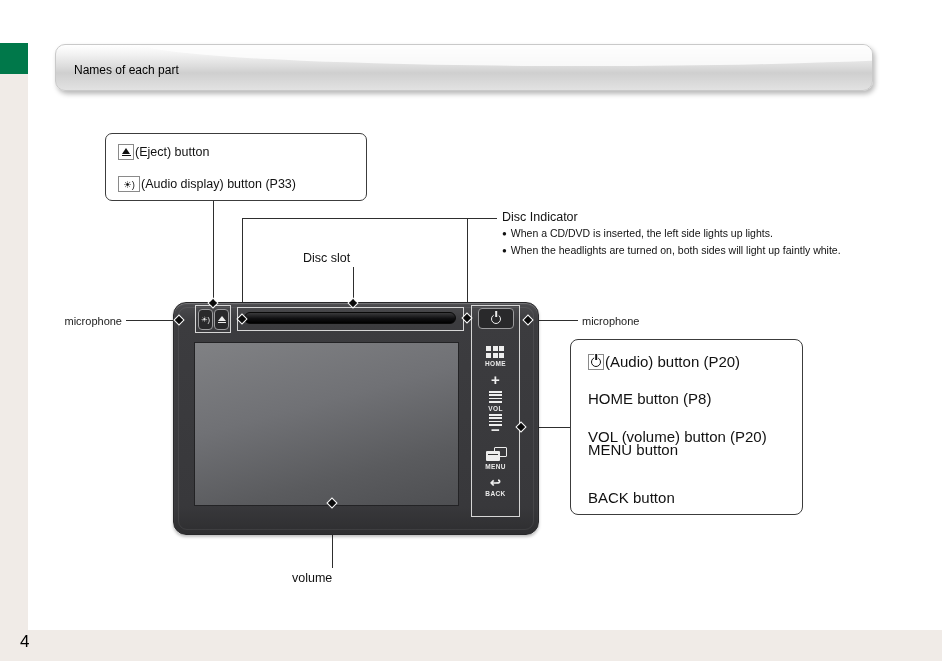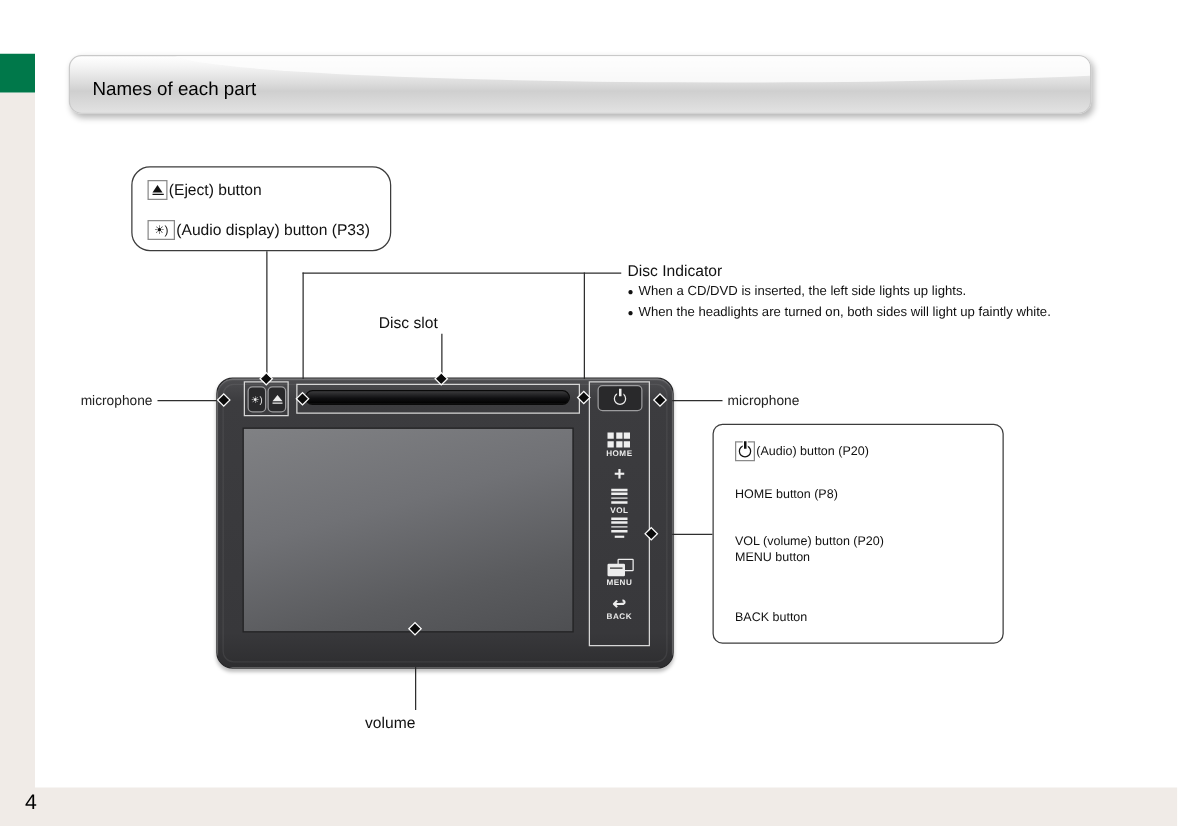--- a/index.html
+++ b/index.html
@@ -21,28 +21,28 @@
     left:55px; top:44px; width:818px; height:47px; border-radius:10px;
     border:1px solid #c9c9c9;
     background:linear-gradient(180deg,#ffffff 0%,#f4f4f4 18%,#dcdcdc 48%,#cfcfcf 62%,#e2e2e2 100%);
     box-shadow:2px 3px 5px rgba(0,0,0,0.28);
     overflow:hidden;
   }
   .header-bar::after {
     content:""; position:absolute; left:10%; top:-58%; width:110%; height:105%;
     background:#fdfdfd; border-radius:50%; opacity:.85;
   }
-  .header-title { position:absolute; left:18px; top:18px; font-size:15px; color:#000; z-index:2;text-align:right; }
+  .header-title { position:absolute; left:18px; top:18px; font-size:12px; color:#000; z-index:2;text-align:right; }
 
   
   .callout {
     background:#fff; border:1.5px solid #3c3c3c; border-radius:7px;
   }
   .co-row { position:absolute; display:flex; align-items:center; font-size:12.5px; white-space:nowrap; }
-  .co-row-lg { font-size:10px;text-align:right; }
+  .co-row-lg { font-size:15px;text-align:right; }
   .icon-box {
     display:inline-flex; align-items:center; justify-content:center;
     width:16px; height:16px; border:1px solid #8a8a8a; margin-right:1px;
     flex:none; background:#fff;
   }
 
   
   .eject-glyph { display:flex; flex-direction:column; align-items:center; }
   .eject-glyph .tri { width:0; height:0; border-left:4.5px solid transparent; border-right:4.5px solid transparent; border-bottom:6px solid #111; }
   .eject-glyph .bar { width:9px; height:1.6px; background:#111; margin-top:1.2px; }
@@ -108,21 +108,21 @@
 
   <div class="abs left-margin"></div>
   <div class="abs bottom-strip"></div>
   <div class="abs green-tab"></div>
   <div class="abs page-num">4</div>
 
   <div class="abs header-bar">
     <div class="header-title">Names of each part</div>
   </div>
 
-  <div class="abs callout" style="left:105px; top:133px; width:208px; height:68px;border-radius:15px;">
+  <div class="abs callout" style="left:105px; top:133px; width:262px; height:68px;">
     <div class="co-row" style="left:12px; top:10px;">
       <span class="icon-box">
         <span class="eject-glyph">
             <span class="tri"></span>
             <span class="bar"></span>
           </span>
       </span>
       <span>(Eject) button</span>
     </div>
     <div class="co-row" style="left:12px; top:42px;">

